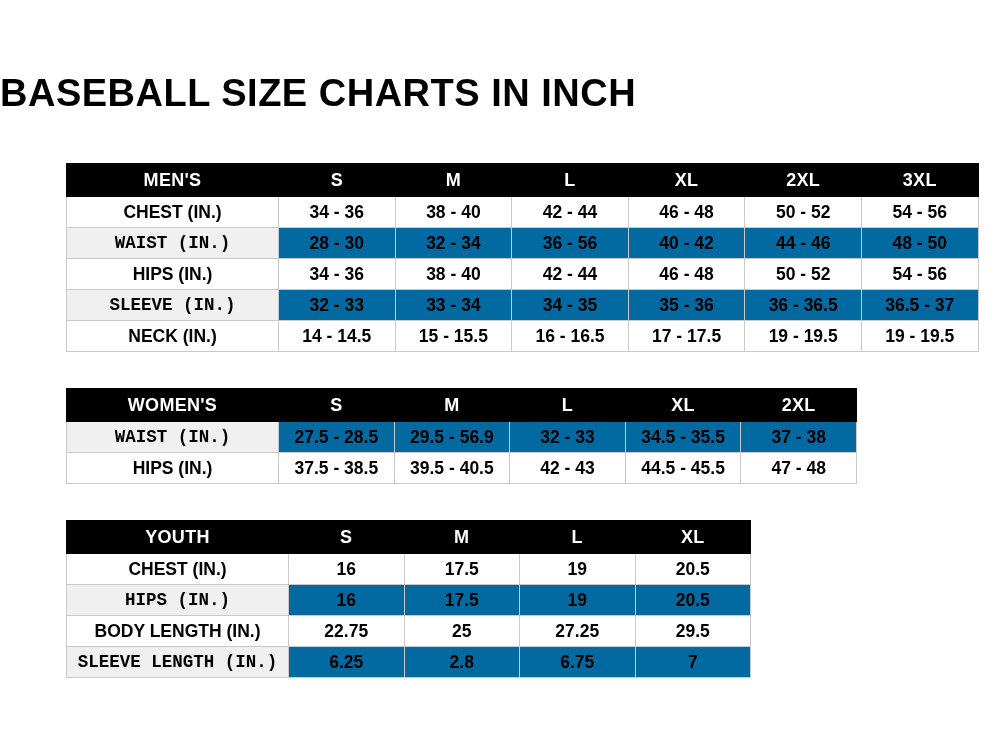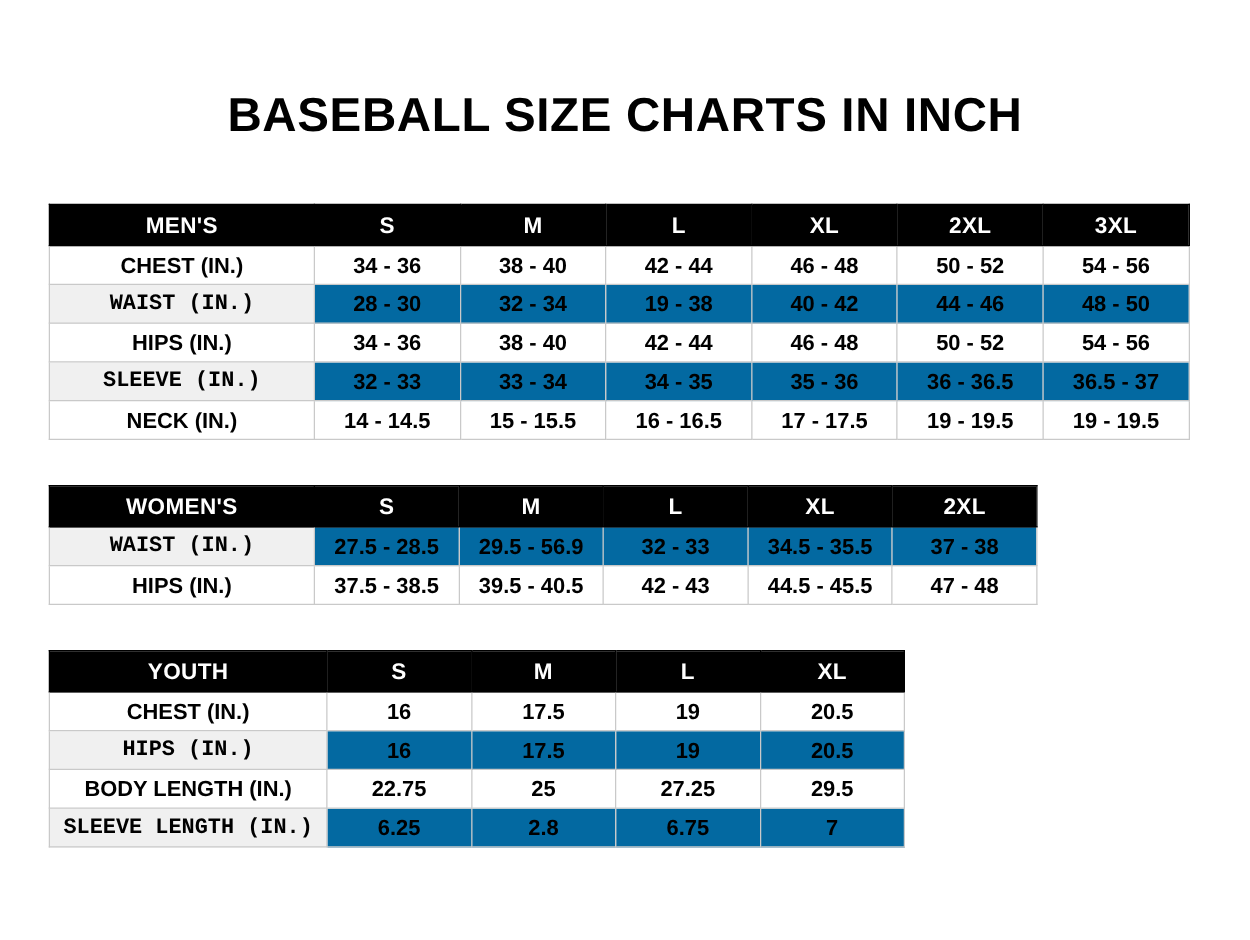--- a/index.html
+++ b/index.html
@@ -14,31 +14,31 @@
     color: #000000;
     overflow: hidden;
   }
   .page {
     position: relative;
     width: 1000px;
     height: 752px;
     box-sizing: border-box;
   }
   .title {
-    text-align: center;
+    text-align: left;
     font-size: 38px;
     font-weight: bold;
     letter-spacing: 0.5px;
     margin: 0;
     padding-top: 72px;
     color: #000;
   }
 
   .tables {
-    padding: 0 39px;
+    padding: 0 66px;
     margin-top: 48px;
   }
 
   table.size-chart {
     border-collapse: collapse;
     table-layout: fixed;
     margin-bottom: 36px;
   }
 
   table.size-chart td,
@@ -132,21 +132,21 @@
           <td>38 - 40</td>
           <td>42 - 44</td>
           <td>46 - 48</td>
           <td>50 - 52</td>
           <td>54 - 56</td>
         </tr>
         <tr class="alt">
           <td class="label-cell">WAIST (IN.)</td>
           <td>28 - 30</td>
           <td>32 - 34</td>
-          <td>19 - 38</td>
+          <td>36 - 56</td>
           <td>40 - 42</td>
           <td>44 - 46</td>
           <td>48 - 50</td>
         </tr>
         <tr>
           <td class="label-cell">HIPS (IN.)</td>
           <td>34 - 36</td>
           <td>38 - 40</td>
           <td>42 - 44</td>
           <td>46 - 48</td>

